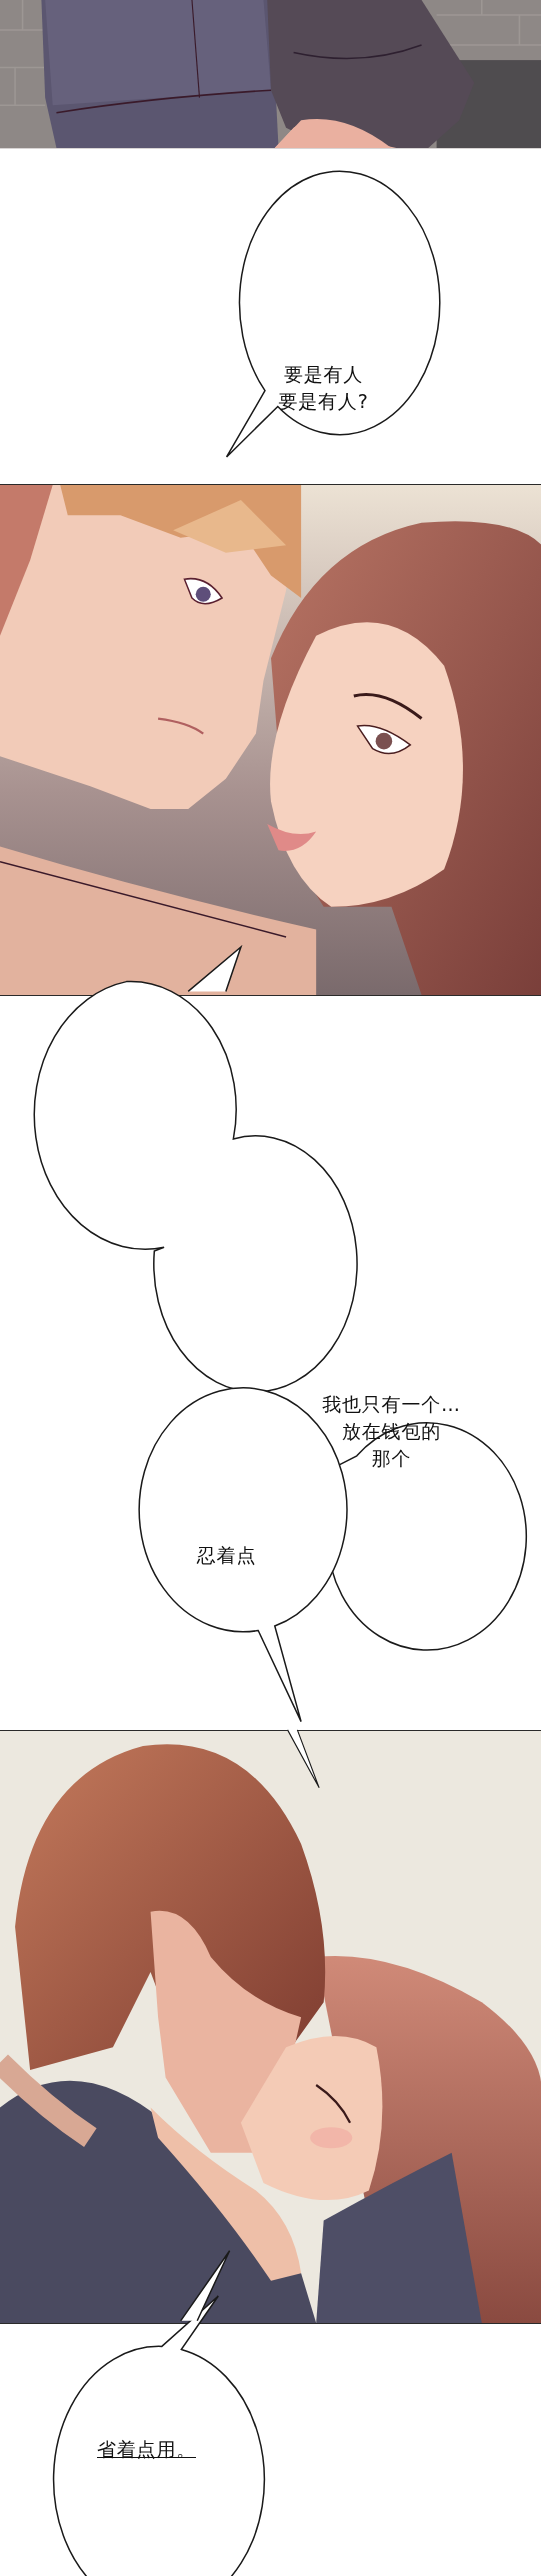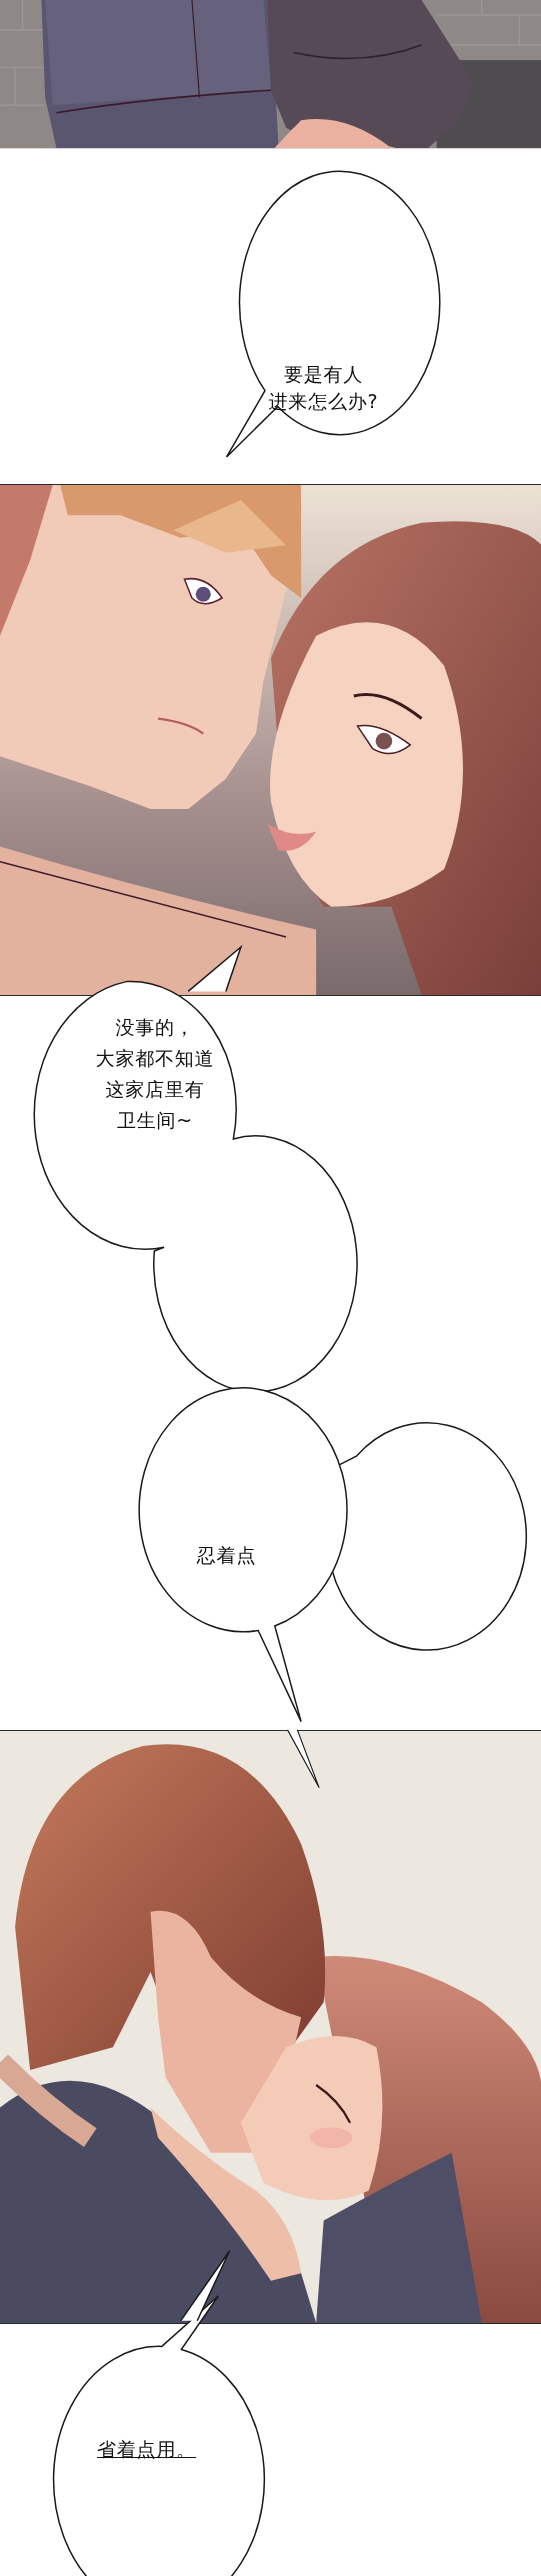--- a/index.html
+++ b/index.html
@@ -139,31 +139,30 @@
 
     <path d="M240 3083 L305 2990 L262 3083" fill="#ffffff" stroke="#1a1a1a" stroke-width="2"></path>
 
     <path d="M250 1317 L320 1258 L300 1317" fill="#ffffff" stroke="#1a1a1a" stroke-width="2"></path>
 
     <path d="M382 2298 L424 2375 L395 2298" fill="#ffffff" stroke="#1a1a1a" stroke-width="1.5"></path>
   </svg>
 
   <div class="btext" style="left:248px; top:361px; width:151px;">
     <span>要是有人</span>
-    <span>进来怎么办?</span>
-  </div>
-
-  <div class="btext" style="left:72px; top:1012px; width:166px; line-height:31px;">
-    <span>没事的，</span>
-    <span>大家都不知道</span>
-    <span>这家店里有</span>
-    <span>卫生间~</span>
+    <span>要是有人?</span>
   </div>
 
 
+
+  <div class="btext" style="left:301px; top:1391px; width:181px;">
+    <span>我也只有一个…</span>
+    <span>放在钱包的</span>
+    <span>那个</span>
+  </div>
 
   <div class="btext" style="left:174px; top:1542px; width:105px;">
     <span>忍着点</span>
   </div>
 
   <div class="btext" style="left:75px; top:2436px; width:143px;text-decoration:underline;">
     <span>省着点用。</span>
   </div>
 </div>
 

